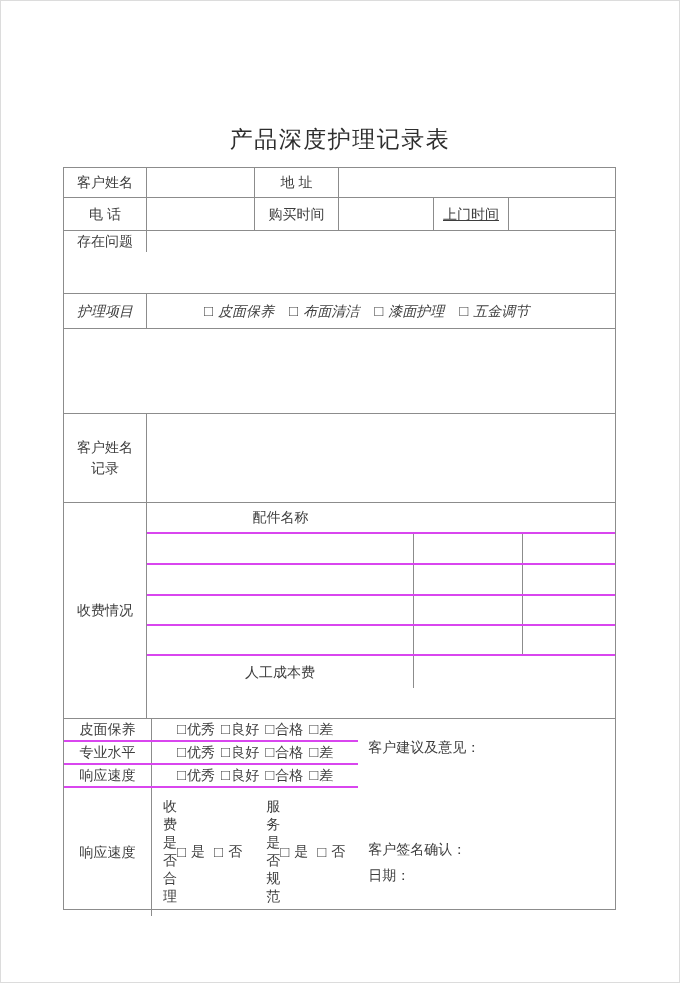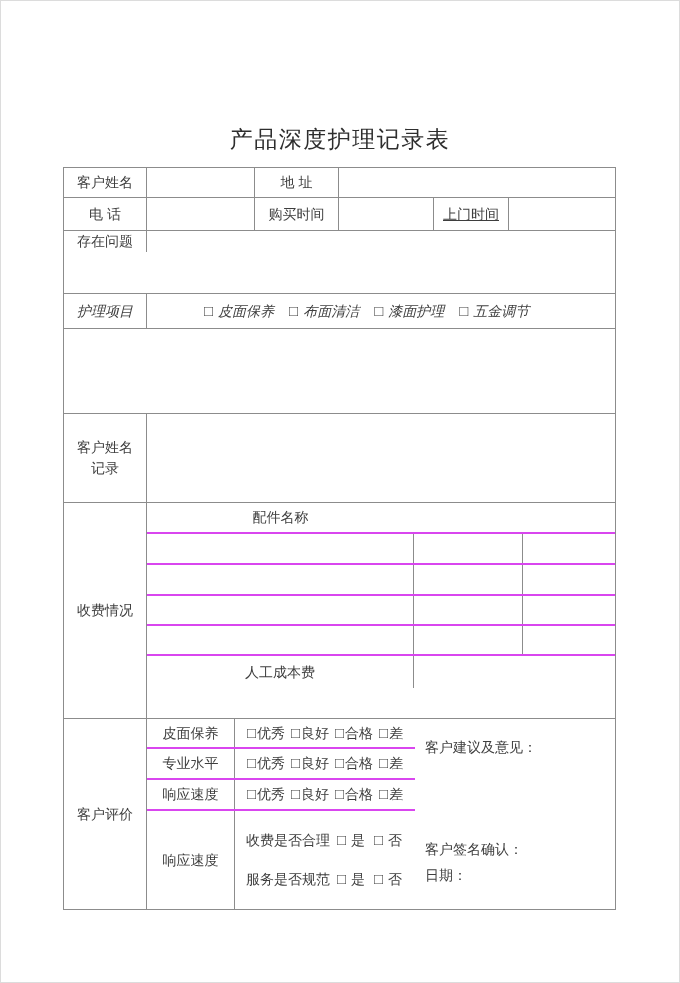--- a/index.html
+++ b/index.html
@@ -57,21 +57,21 @@
     justify-content: flex-start;
     padding-left: 57px;
     gap: 15px;
   }
   .cb { display: inline-flex; align-items: center; white-space: nowrap; }
   .cb .box { font-size: 15px; line-height: 1; position: relative; top: -1px; }
   .cb.sp .box { margin-right: 5px; }
   .cb.tight .box { margin-right: 1px; }
   .rating-opts { gap: 6px; padding: 0 2px; }
   .other-block {
-    flex: 1; display: flex; flex-direction: column;
+    flex: 1; display: flex; flex-direction: row;
     justify-content: space-around;
     padding: 10px 0;
   }
   .other-line {
     display: flex; align-items: center; justify-content: space-between;
     padding: 0 13px 0 11px;
   }
   .yesno { display: inline-flex; gap: 9px; }
   .remarks { position: relative; text-align: left; display: block; }
   .remarks .lbl { position: absolute; left: 10px; white-space: nowrap; }
@@ -170,21 +170,20 @@
         <div class="cell flex1"></div>
       </div>
       <div class="crow r32">
         <div class="cell w266">人工成本费</div>
         <div class="cell flex1"></div>
       </div>
     </div>
   </div>
 
   <div class="band h190">
-    <div class="cell w83">客户评价</div>
     <div class="col" style="flex:0 0 268px;">
       <div class="crow r30">
         <div class="cell w88">皮面保养</div>
         <div class="cell flex1 rating-opts">
           <span class="cb tight">
               <span class="box">□</span>
               <span>优秀</span>
             </span>
           <span class="cb tight">
               <span class="box">□</span>

